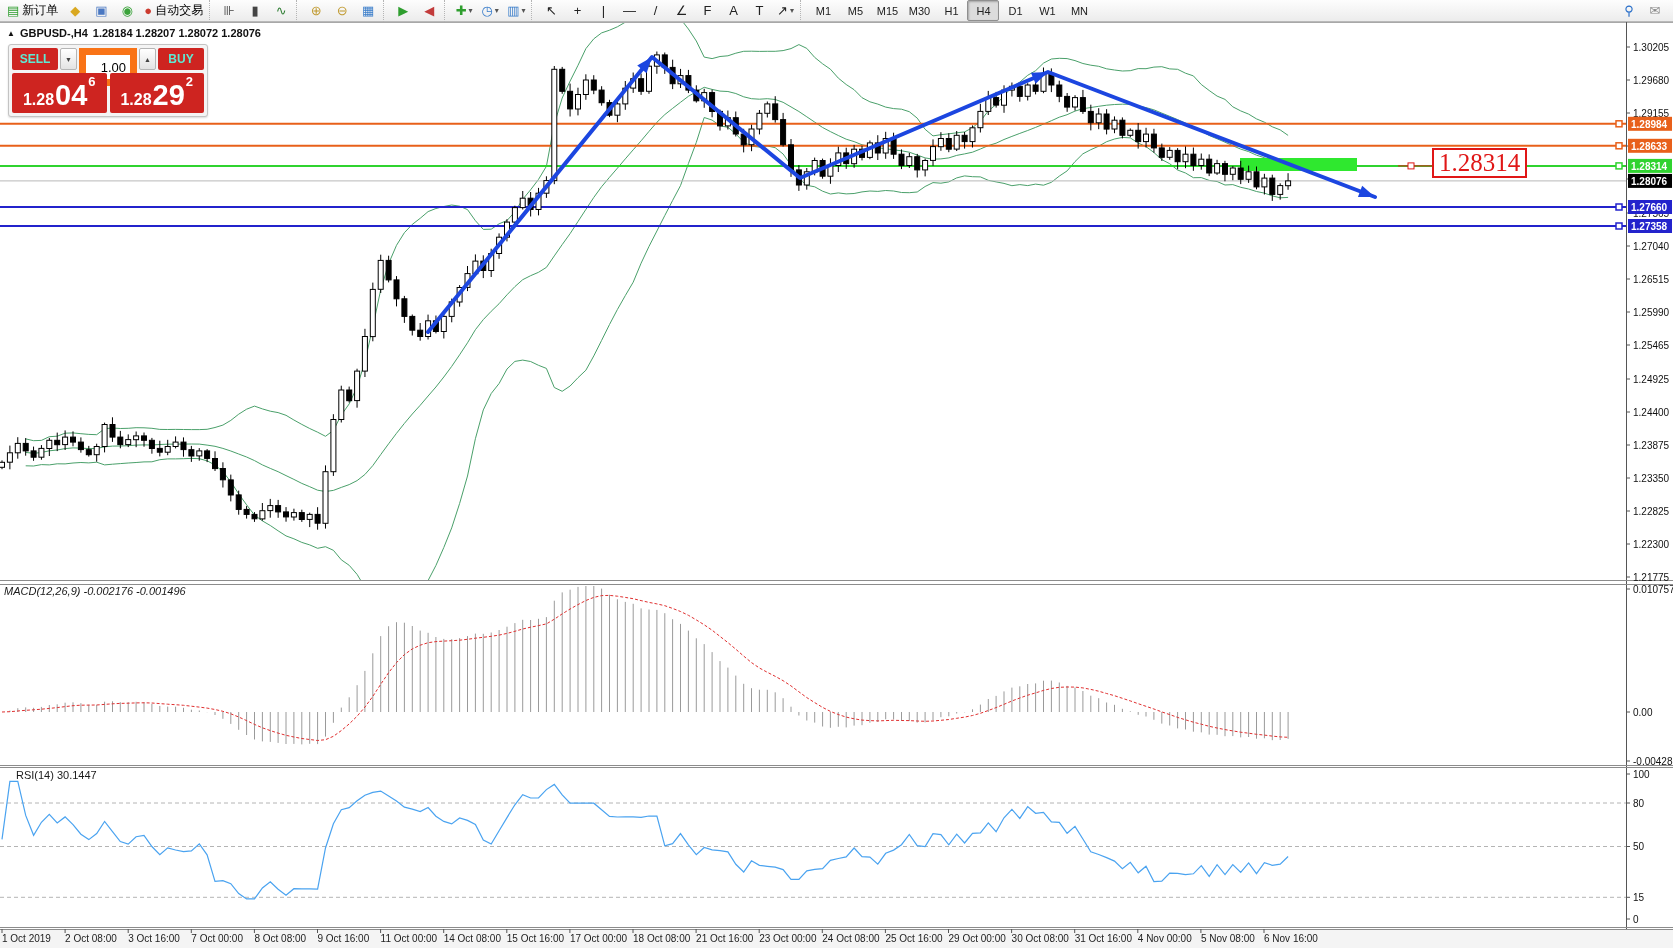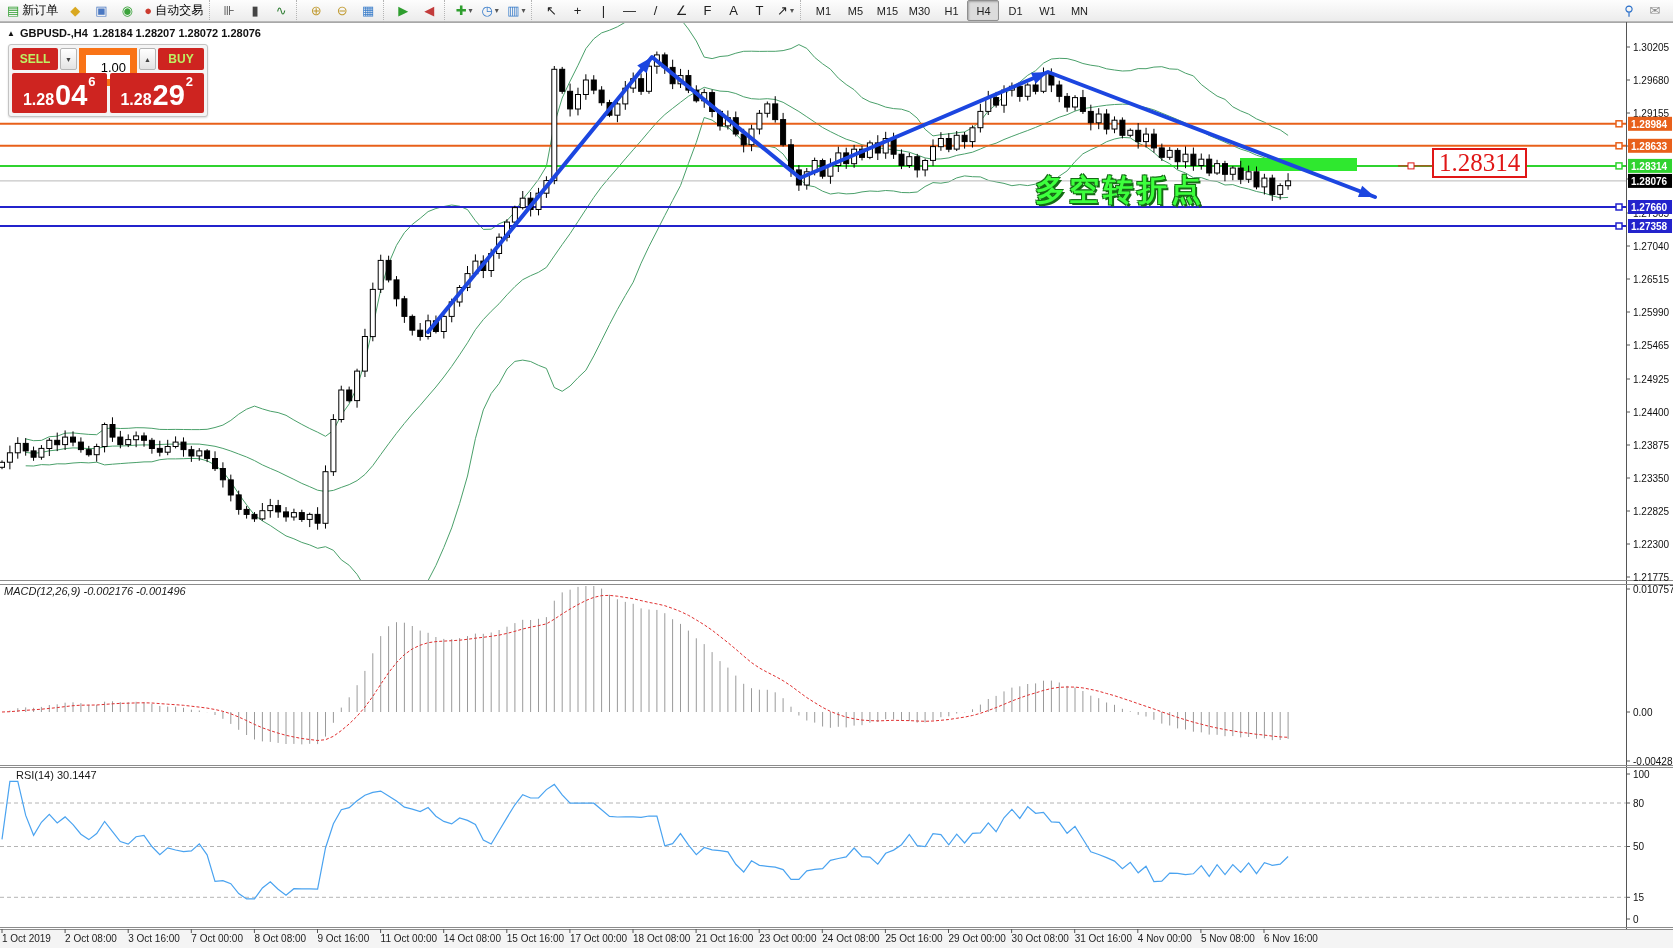--- a/index.html
+++ b/index.html
@@ -22,21 +22,21 @@
   .tb-btn .caret{font-size:8px;color:#555;margin-left:2px;}
   .tb-btn.tf{font-size:11px;color:#222;min-width:24px;}
   
   .symbol-bar{position:absolute;left:7px;top:27px;z-index:20;font-size:11px;font-weight:bold;
               color:#111;display:flex;align-items:center;gap:5px;}
   .symbol-bar .expander{font-size:8px;color:#111;}
   .one-click{position:absolute;left:8px;top:44px;z-index:25;width:200px;
              background:#f4f4f4;border:1px solid #c3c3c3;border-radius:3px;padding:3px;box-sizing:border-box;
              box-shadow:0 1px 2px rgba(0,0,0,.15);}
   .oc-row1{display:flex;gap:2px;height:22px;}
-  .oc-btn{color:#bef264;font-size:12px;font-weight:bold;display:flex;align-items:center;justify-content:center;
+  .oc-btn{color:#5eead4;font-size:12px;font-weight:bold;display:flex;align-items:center;justify-content:center;
           border-radius:2px;flex:0 0 46px;}
   .oc-mini{flex:0 0 15px;background:linear-gradient(#ffffff,#e3e3e3);border:1px solid #b5b5b5;border-radius:2px;
            font-size:7px;color:#444;display:flex;align-items:center;justify-content:center;}
   .oc-vol{flex:1;border:7px solid #f97316;background:#fff;font-size:13px;text-align:right;
           padding:12px 4px;font-family:"Liberation Sans",sans-serif;min-width:0;}
   .oc-row2{display:flex;gap:3px;margin-top:3px;height:40px;}
   .oc-price{flex:1;color:#fff;border-radius:2px;display:flex;align-items:flex-end;justify-content:center;
             padding-bottom:3px;line-height:1;}
   .oc-price .small{font-size:16px;font-weight:bold;margin-bottom:2px;}
   .oc-price .big{font-size:29px;font-weight:bold;margin:0 1px;}
@@ -703,16 +703,15 @@
         <span class="small">1.28</span>
         <span class="big">29</span>
         <span class="sup">2</span>
       </div>
     </div>
   </div>
 
   <div class="ind-label" style="left:4px;top:585px;font-style:italic;">MACD(12,26,9) -0.002176 -0.001496</div>
   <div class="ind-label" style="left:16px;top:769px;">RSI(14) 30.1447</div>
 
-  <div class="cn-note" id="cn-note" style="left: 1035px; top: 170px; font-size: 30px; color: rgb(61, 255, 61);">多空转折点</div>
 
   <div class="price-callout" id="price-callout" style="left: 1432px; top: 148px; color: rgb(224, 23, 23); border-color: rgb(224, 23, 23); font-size: 25px;">1.28314</div>
 </div>
 
 </body></html>

